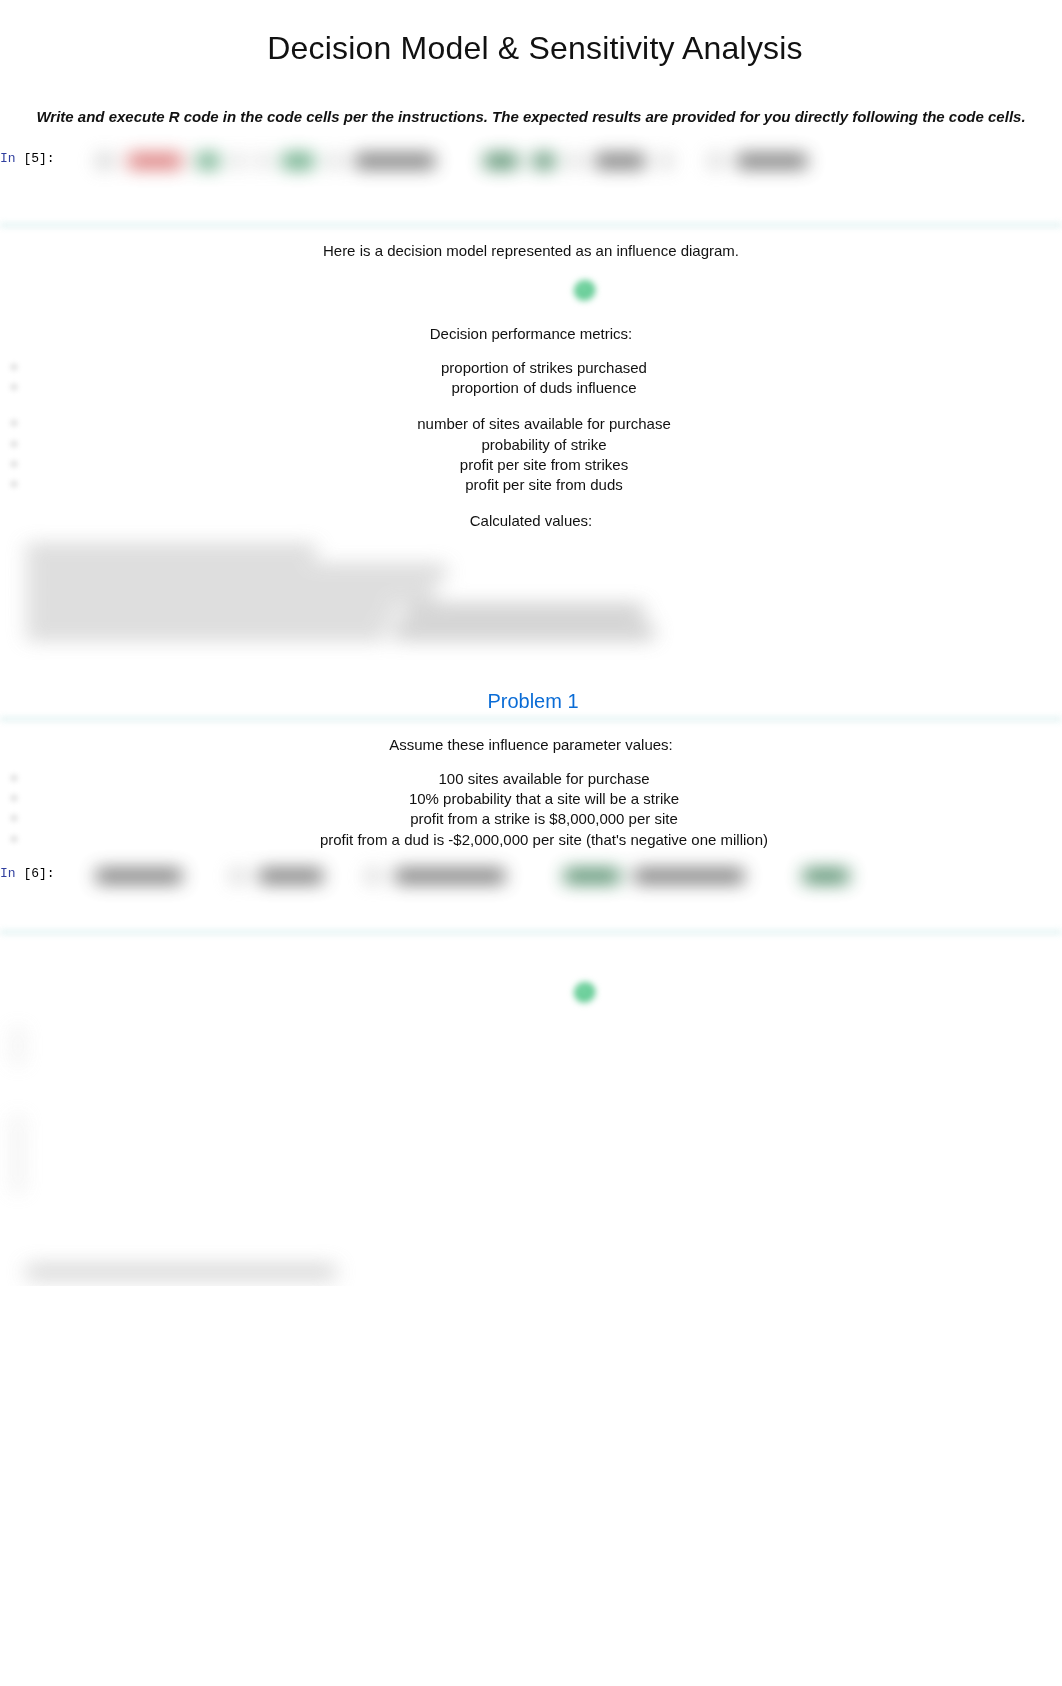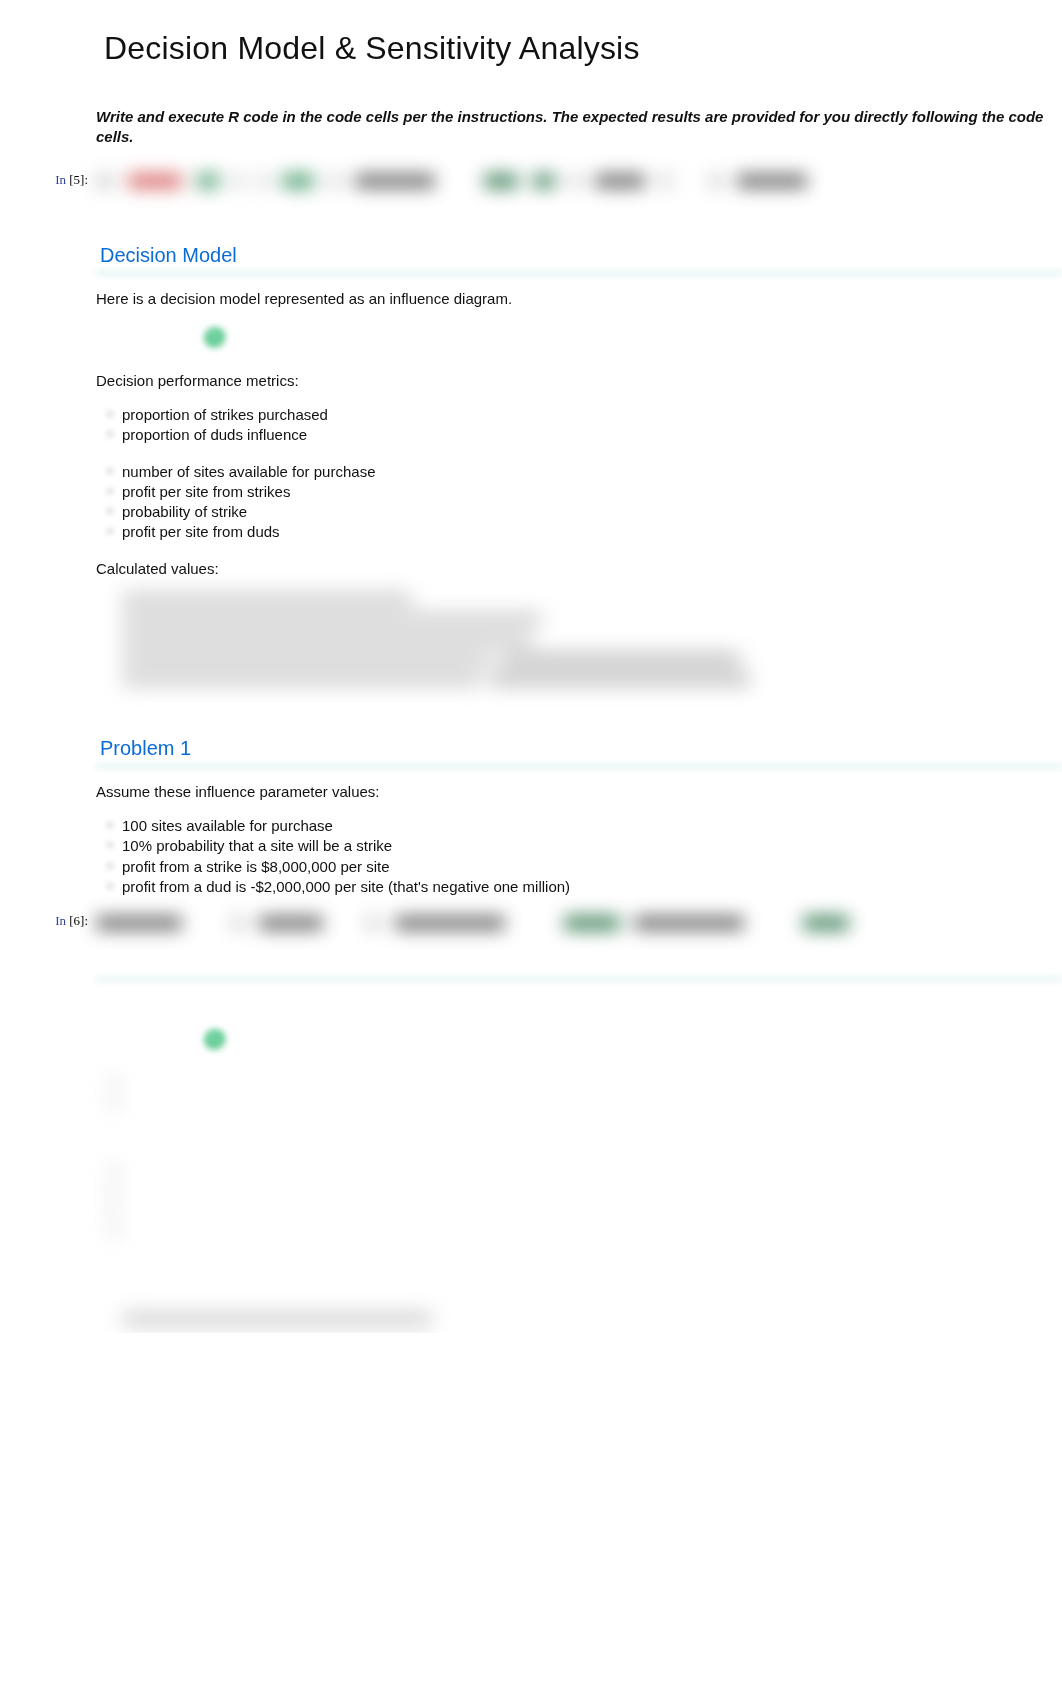--- a/index.html
+++ b/index.html
@@ -5,21 +5,21 @@
   * { box-sizing: border-box; }
   body {
     margin: 0;
     padding: 0;
     background: #fff;
     font-family: -apple-system, BlinkMacSystemFont, "Segoe UI", Helvetica, Arial, sans-serif;
     color: #111;
     width: 1062px;
   }
   .page { width: 1062px; }
-  .content { padding-left: 96px; padding-right: 0; }
+  .content { padding-right: 0; text-align: center; }
   h1.title {
     font-size: 32px;
     font-weight: 500;
     margin: 30px 0 40px 8px;
     letter-spacing: 0.2px;
   }
   .instr {
     font-size: 15px;
     font-weight: 700;
     line-height: 1.35;
@@ -28,23 +28,22 @@
   }
   
   .cell-row {
     display: flex;
     align-items: flex-start;
     margin: 6px 0 50px 0;
   }
   .prompt {
     width: 96px;
     flex: 0 0 96px;
-    text-align: right;
     padding-right: 8px;
-    font-family: Liberation Serif, serif;
+    font-family: Liberation Mono, monospace;
     font-size: 13px;
     color: #303F9F;
   }
   .prompt .in  { color: #303F9F; }
   .prompt .num { color: #000; }
   .code-area {
     flex: 1;
     min-height: 22px;
     position: relative;
   }
@@ -153,36 +152,35 @@
         <span class="tok tk-black" style="width:50px"></span>
         <span class="tok tk-gray" style="width:12px"></span>
         <span style="display:inline-block;width:18px"></span>
         <span class="tok tk-gray" style="width:14px"></span>
         <span class="tok tk-black" style="width:70px"></span>
       </div>
     </div>
   </div>
 
   <div class="content">
-    <h2 class="section">Decision Model</h2>
     <div class="rule"></div>
 
     <p class="para">Here is a decision model represented as an influence diagram.</p>
     <span class="lock"></span>
 
     <p class="para">Decision performance metrics:</p>
     <ul class="bul">
       <li>proportion of strikes purchased</li>
       <li>proportion of duds influence</li>
     </ul>
 
     <ul class="bul">
       <li>number of sites available for purchase</li>
+      <li>probability of strike</li>
       <li>profit per site from strikes</li>
-      <li>probability of strike</li>
       <li>profit per site from duds</li>
     </ul>
 
     <p class="para">Calculated values:</p>
     <div class="formula-list blur-more">
       <div class="formula-line">
           <span class="fchunk" style="width:290px"></span>
         </div>
       <div class="formula-line">
           <span class="fchunk" style="width:420px"></span>

